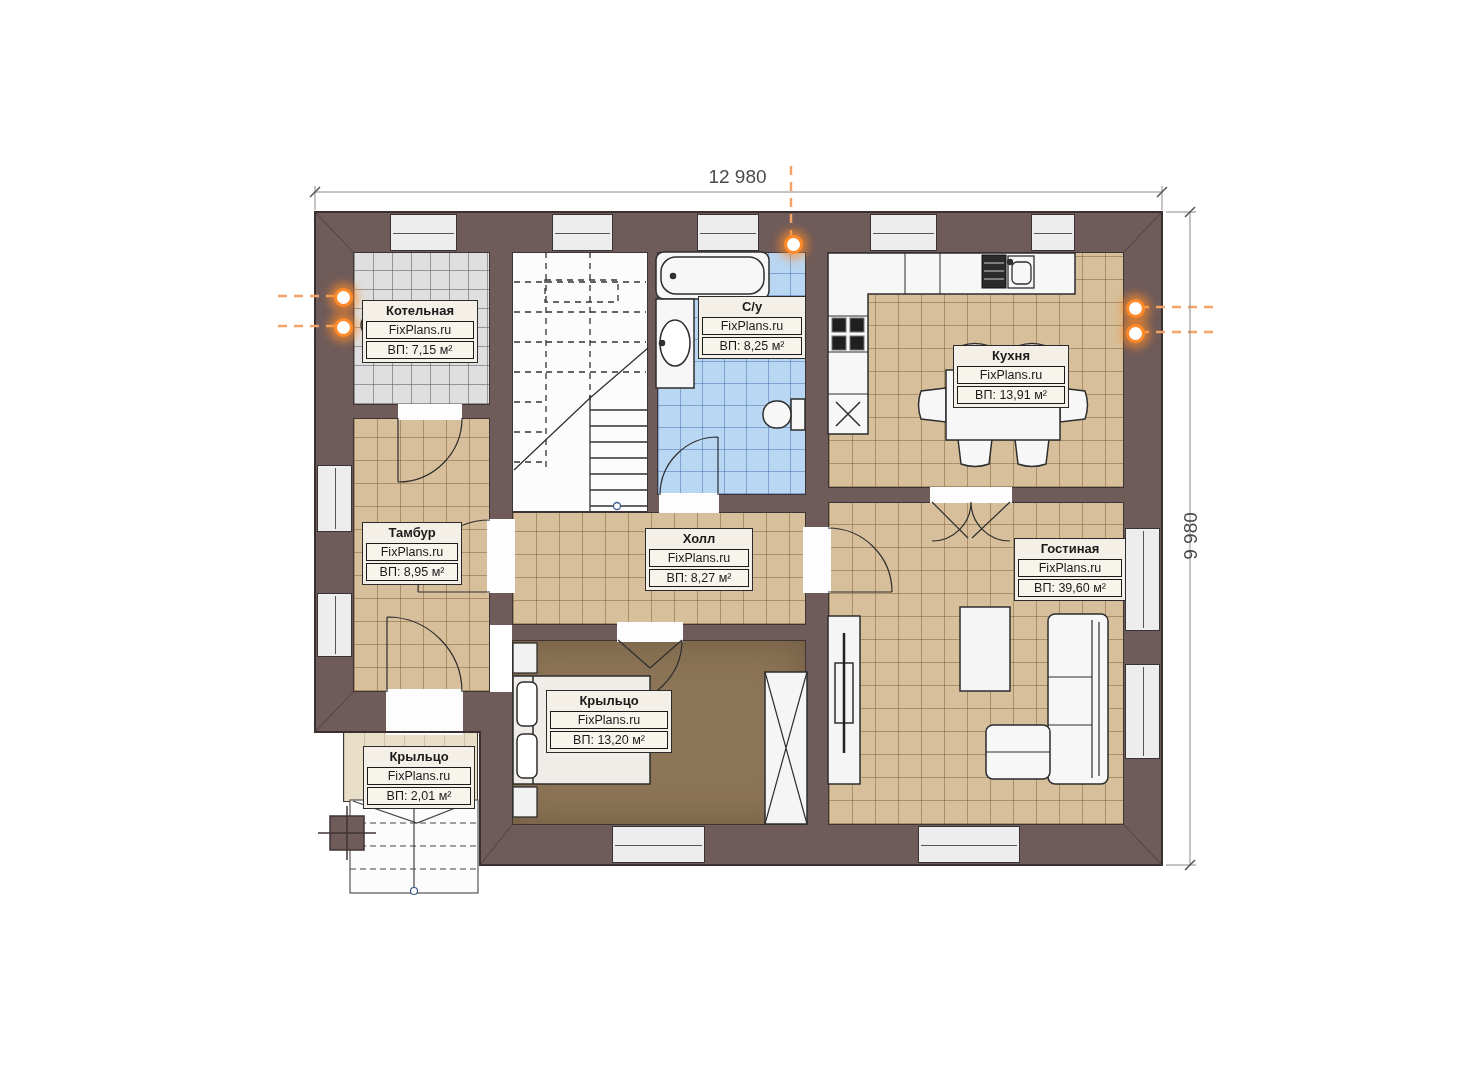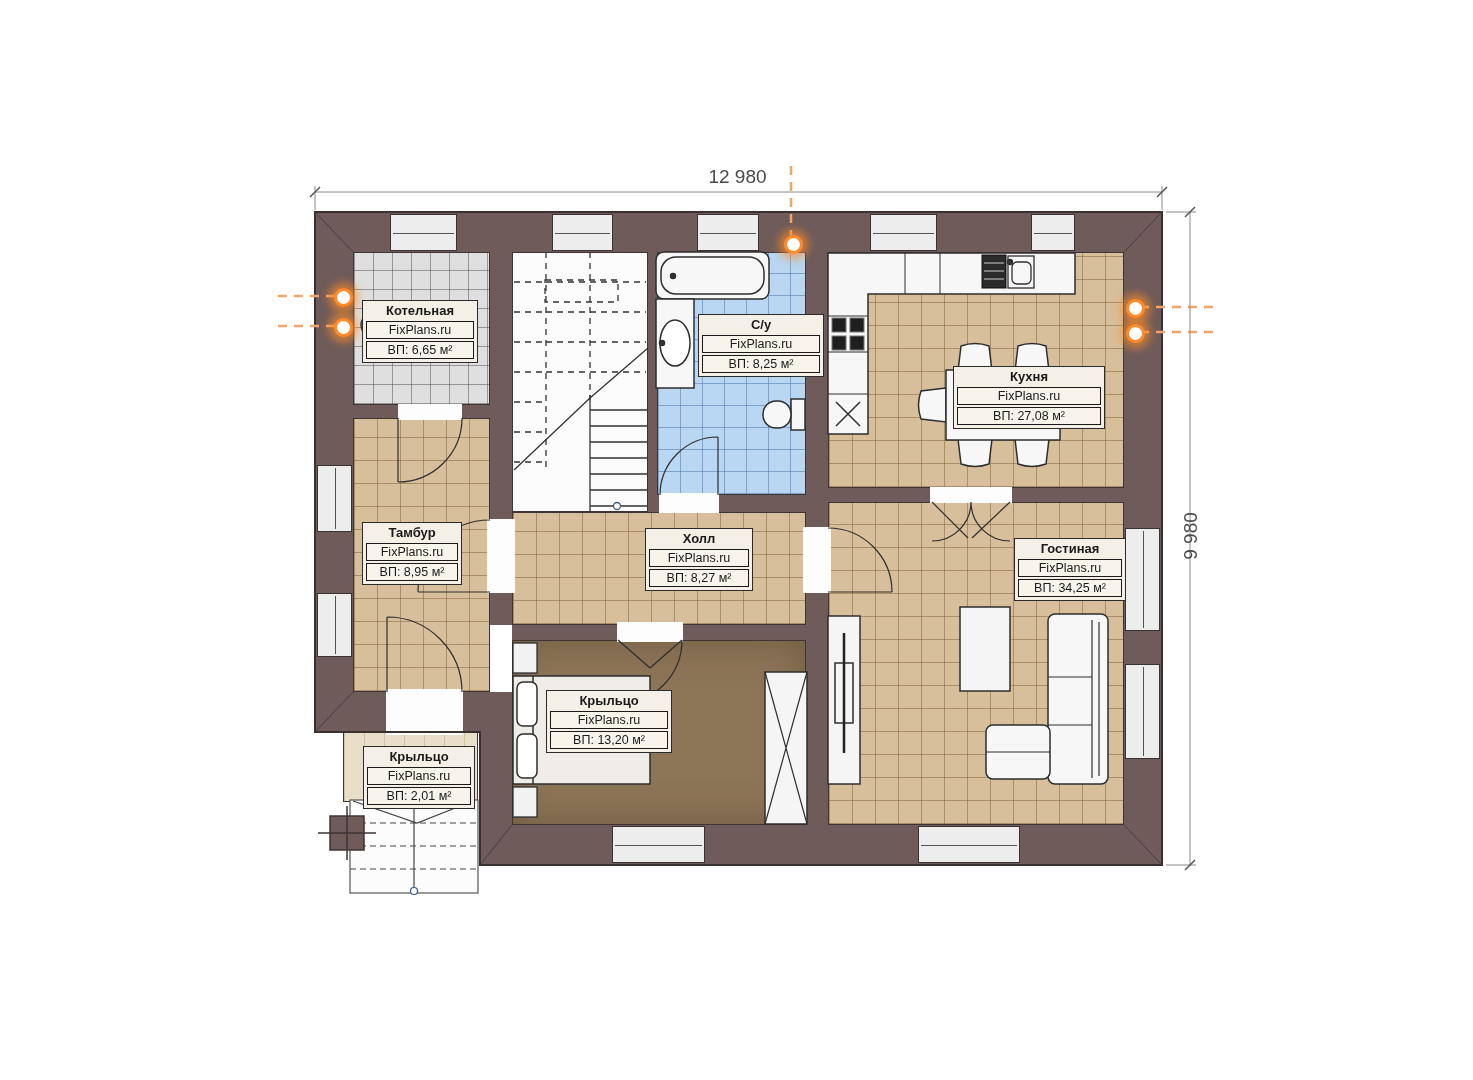--- a/index.html
+++ b/index.html
@@ -243,46 +243,46 @@
 
   <div class="heat-marker" style="left:334px;top:288px;"></div>
   <div class="heat-marker" style="left:334px;top:318px;"></div>
   <div class="heat-marker" style="left:1126px;top:299px;"></div>
   <div class="heat-marker" style="left:1126px;top:324px;"></div>
   <div class="heat-marker" style="left:784px;top:235px;"></div>
 
   <div class="room-label" style="left:362px;top:300px;width:116px;">
     <div class="room-name">Котельная</div>
     <div class="label-box">FixPlans.ru</div>
-    <div class="label-box">ВП: 6,65 м²</div>
-  </div>
-  <div class="room-label" style="left:698px;top:314px;width:126px;">
+    <div class="label-box">ВП: 7,15 м²</div>
+  </div>
+  <div class="room-label" style="left:698px;top:296px;width:108px;">
     <div class="room-name">С/у</div>
     <div class="label-box">FixPlans.ru</div>
     <div class="label-box">ВП: 8,25 м²</div>
   </div>
-  <div class="room-label" style="left:953px;top:366px;width:152px;">
+  <div class="room-label" style="left:953px;top:345px;width:116px;">
     <div class="room-name">Кухня</div>
     <div class="label-box">FixPlans.ru</div>
-    <div class="label-box">ВП: 27,08 м²</div>
+    <div class="label-box">ВП: 13,91 м²</div>
   </div>
   <div class="room-label" style="left:362px;top:522px;width:100px;">
     <div class="room-name">Тамбур</div>
     <div class="label-box">FixPlans.ru</div>
     <div class="label-box">ВП: 8,95 м²</div>
   </div>
   <div class="room-label" style="left:645px;top:528px;width:108px;">
     <div class="room-name">Холл</div>
     <div class="label-box">FixPlans.ru</div>
     <div class="label-box">ВП: 8,27 м²</div>
   </div>
   <div class="room-label" style="left:1014px;top:538px;width:112px;">
     <div class="room-name">Гостиная</div>
     <div class="label-box">FixPlans.ru</div>
-    <div class="label-box">ВП: 34,25 м²</div>
+    <div class="label-box">ВП: 39,60 м²</div>
   </div>
   <div class="room-label" style="left:546px;top:690px;width:126px;">
     <div class="room-name">Крыльцо</div>
     <div class="label-box">FixPlans.ru</div>
     <div class="label-box">ВП: 13,20 м²</div>
   </div>
   <div class="room-label" style="left:363px;top:738px;width:112px;margin-top:8px;">
     <div class="room-name">Крыльцо</div>
     <div class="label-box">FixPlans.ru</div>
     <div class="label-box">ВП: 2,01 м²</div>

